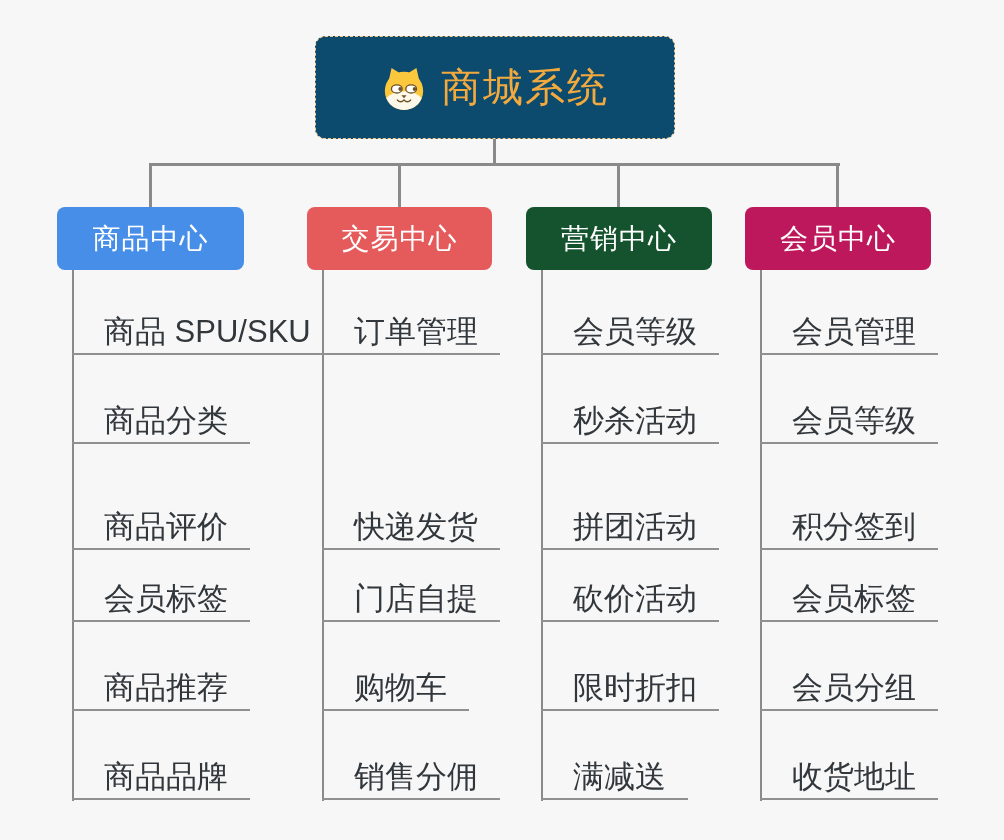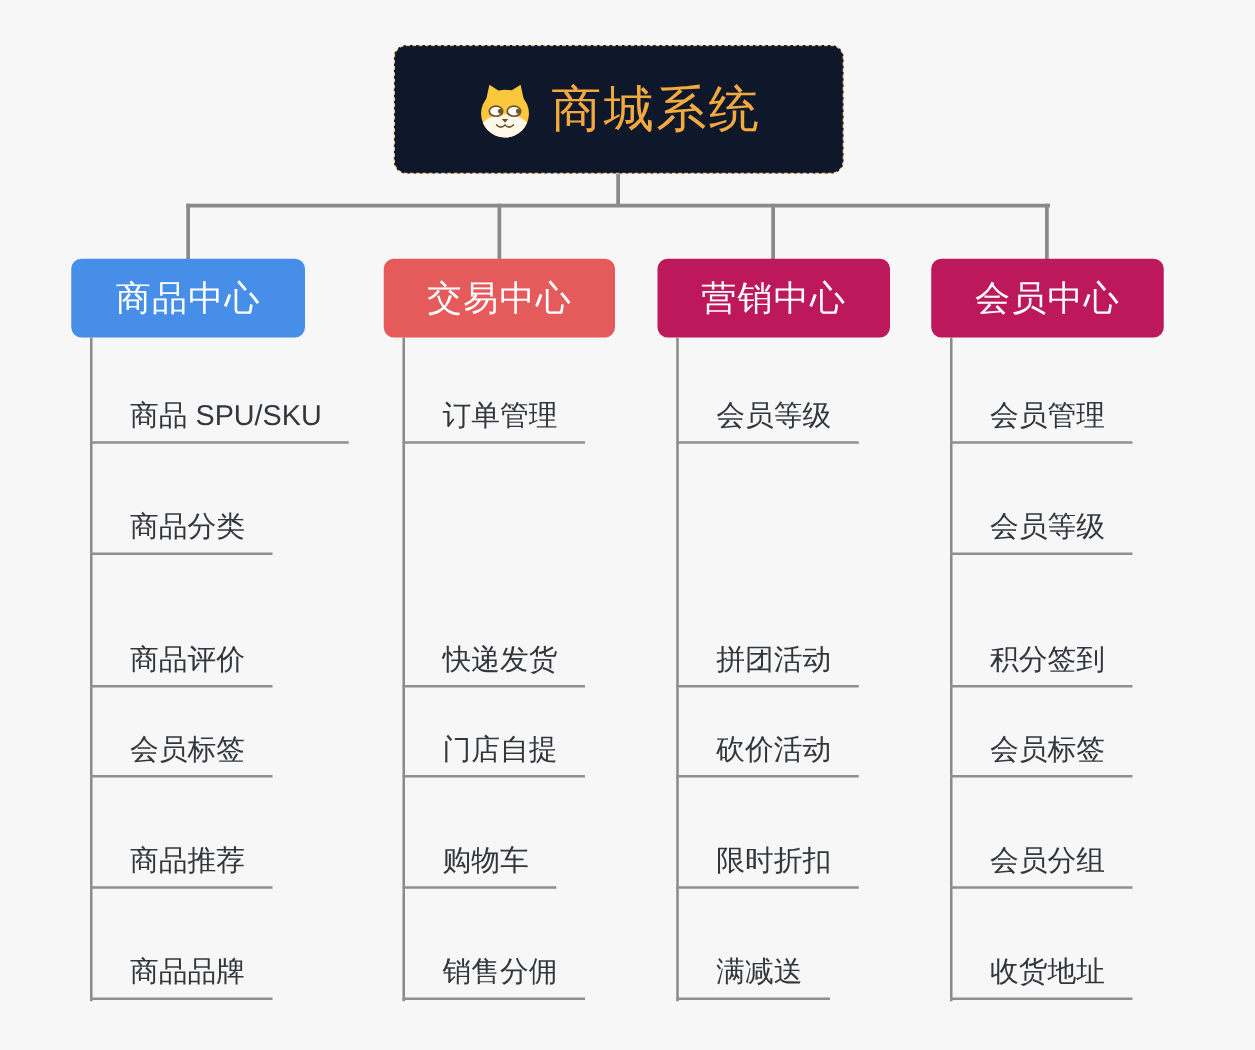--- a/index.html
+++ b/index.html
@@ -11,21 +11,21 @@
   body{
     background:var(--background);
     font-family:"Liberation Sans","DejaVu Sans",sans-serif;
     position:relative;overflow:hidden;
   }
   .canvas{position:absolute;inset:0;width:1004px;height:840px;}
 
   
   .root{
     position:absolute;left:315px;top:36px;width:360px;height:103px;
-    background:#0f172a;border:1px dashed var(--root-border);border-radius:10px;
+    background:#0c4a6e;border:1px dashed var(--root-border);border-radius:10px;
     display:flex;align-items:center;justify-content:center;gap:14px;
   }
   .root-label{font-size:40px;color:var(--root-text);letter-spacing:2px;}
 
   
   .line{position:absolute;background:var(--connector);}
   .stem{left:493px;top:139px;width:3px;height:25px;}
   .hbar{left:149px;top:163px;width:691px;height:3px;}
   .drop{top:163px;width:3px;height:45px;}
   .d0{left:149px}.d1{left:398px}.d2{left:617px}.d3{left:836px}
@@ -39,21 +39,21 @@
     display:flex;align-items:center;justify-content:center;
   }
   .b0{left:57px;width:187px}
   .b1{left:307px;width:185px}
   .b2{left:526px;width:186px}
   .b3{left:745px;width:186px}
 
   
   .leaf{
     position:absolute;display:inline-block;white-space:nowrap;
-    font-size:23px;color:var(--leaf-text);line-height:30px;
+    font-size:31px;color:var(--leaf-text);line-height:30px;
     padding:0 22px 6px 32px;border-bottom:2px solid var(--leaf-line);
   }
   .c0{left:72px}.c1{left:322px}.c2{left:541px}.c3{left:760px}
   .r0{top:317px}.r1{top:406px}.r2{top:512px}.r3{top:584px}.r4{top:673px}.r5{top:762px}
 </style>
 </head>
 <body>
 
 <div class="canvas">
 
@@ -82,21 +82,21 @@
 
   <div class="line stem"></div>
   <div class="line hbar"></div>
   <div class="line drop d0"></div>
   <div class="line drop d1"></div>
   <div class="line drop d2"></div>
   <div class="line drop d3"></div>
 
   <div class="branch b0" style="background-color: rgb(71, 142, 232);">商品中心</div>
   <div class="branch b1" style="background-color: rgb(229, 90, 90); font-family: Liberation Serif, serif;">交易中心</div>
-  <div class="branch b2" style="background-color: #be185d;">营销中心</div>
+  <div class="branch b2" style="background-color: #14532d;">营销中心</div>
   <div class="branch b3" style="background-color: #be185d;">会员中心</div>
 
   <div class="line spine s0"></div>
   <div class="line spine s1"></div>
   <div class="line spine s2"></div>
   <div class="line spine s3"></div>
 
   <div class="leaf c0 r0">商品 SPU/SKU</div>
   <div class="leaf c0 r1">商品分类</div>
   <div class="leaf c0 r2">商品评价</div>
@@ -104,20 +104,21 @@
   <div class="leaf c0 r4">商品推荐</div>
   <div class="leaf c0 r5">商品品牌</div>
 
   <div class="leaf c1 r0">订单管理</div>
   <div class="leaf c1 r2">快递发货</div>
   <div class="leaf c1 r3">门店自提</div>
   <div class="leaf c1 r4">购物车</div>
   <div class="leaf c1 r5">销售分佣</div>
 
   <div class="leaf c2 r0">会员等级</div>
+  <div class="leaf c2 r1">秒杀活动</div>
   <div class="leaf c2 r2">拼团活动</div>
   <div class="leaf c2 r3">砍价活动</div>
   <div class="leaf c2 r4">限时折扣</div>
   <div class="leaf c2 r5">满减送</div>
 
   <div class="leaf c3 r0">会员管理</div>
   <div class="leaf c3 r1">会员等级</div>
   <div class="leaf c3 r2">积分签到</div>
   <div class="leaf c3 r3">会员标签</div>
   <div class="leaf c3 r4">会员分组</div>

